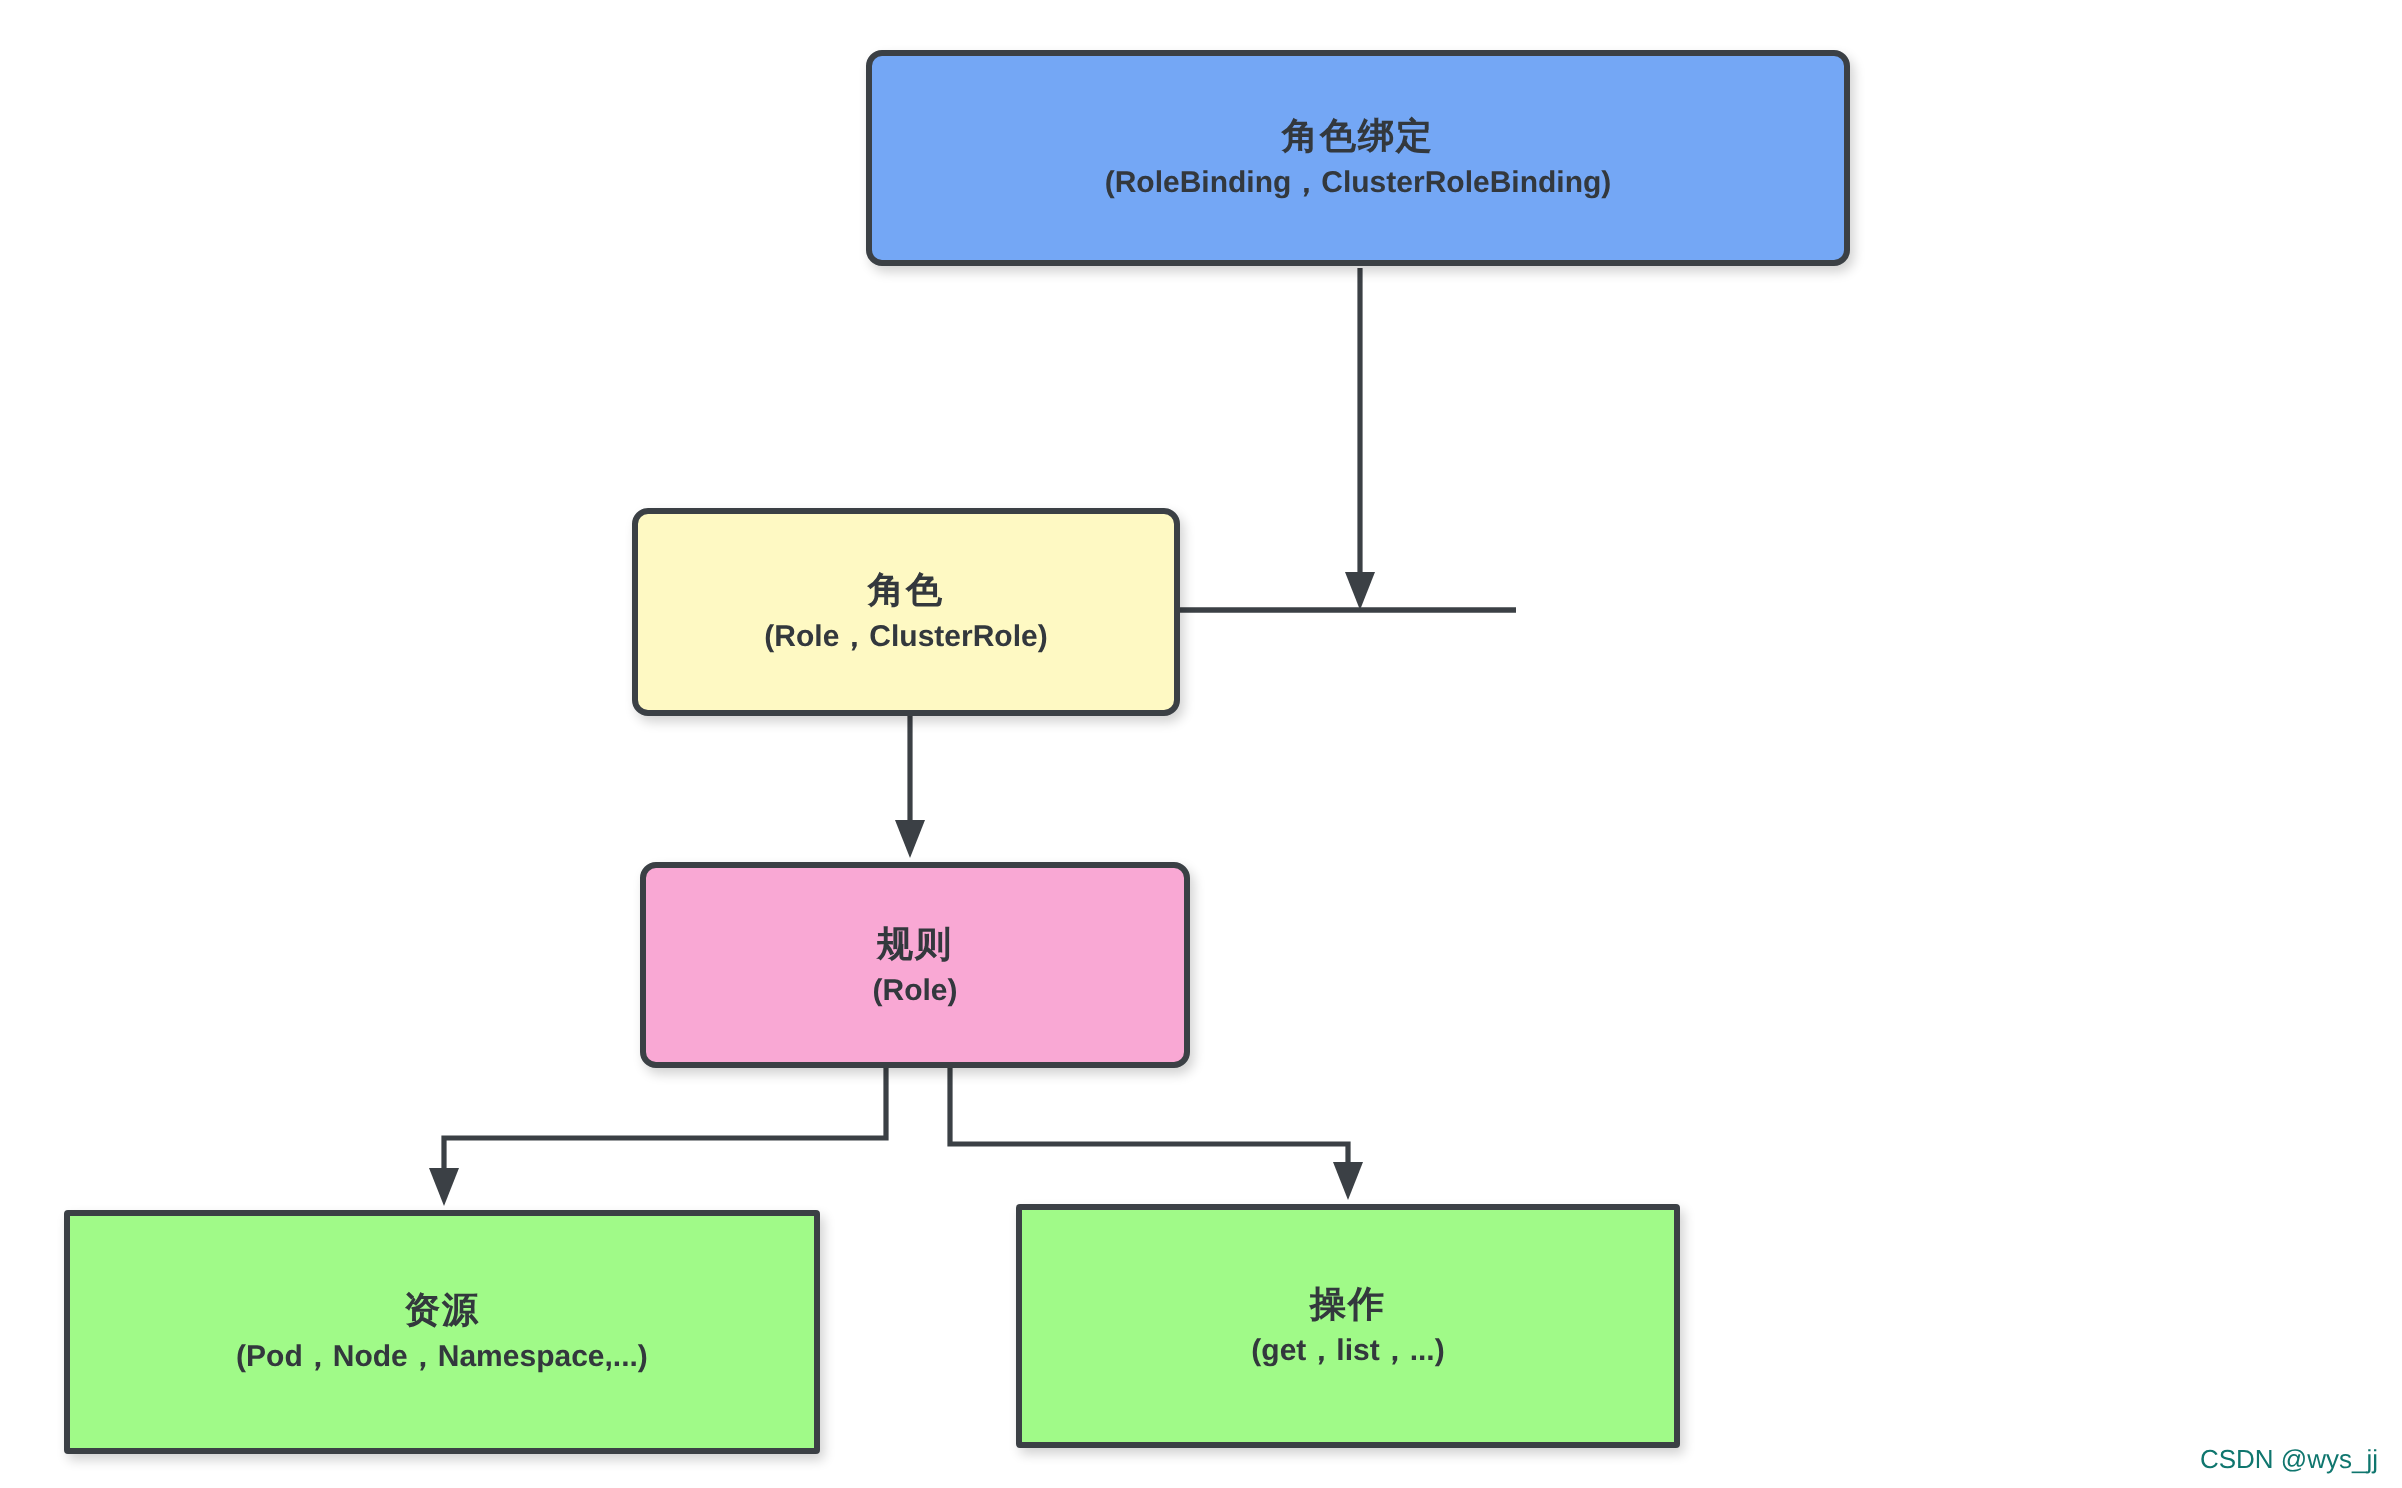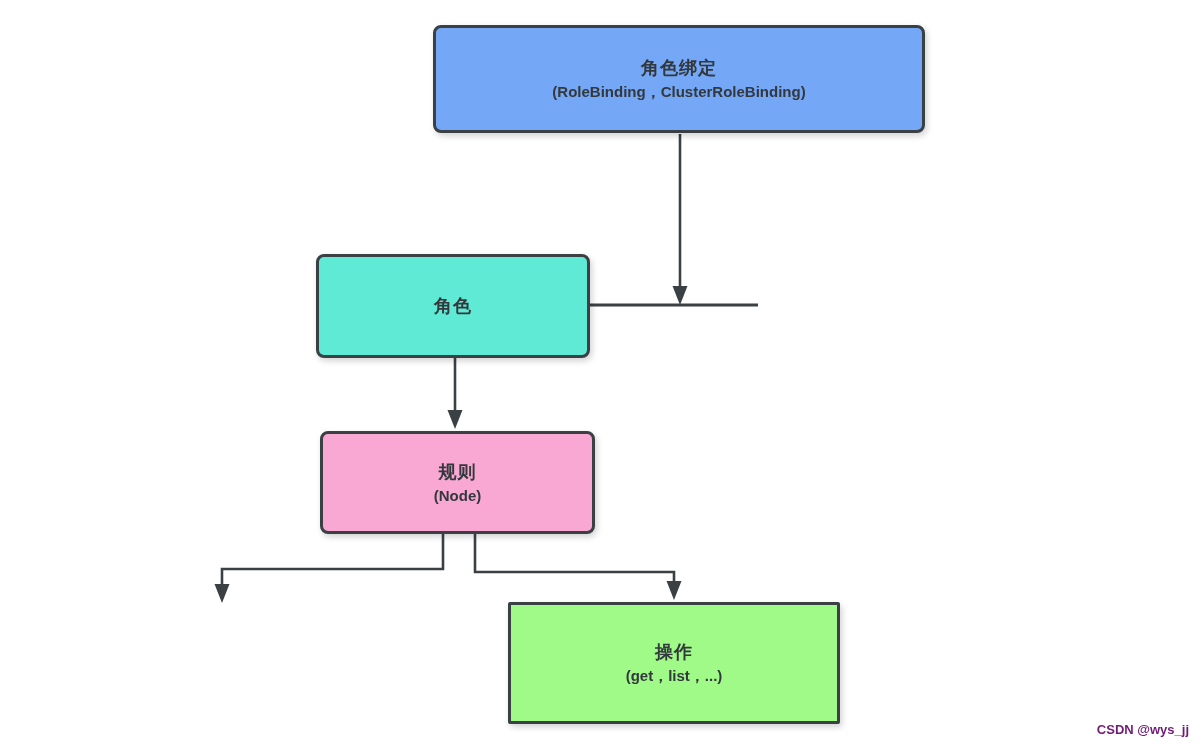--- a/index.html
+++ b/index.html
@@ -40,33 +40,33 @@
     letter-spacing: 1px;
   }
   .node .subtitle {
     font-size: 15px;
     line-height: 1.45;
   }
   .rounded { border-radius: 8px; }
   .square  { border-radius: 2px; }
 
   .node-role-binding { left: 433px; top: 25px;  width: 492px; height: 108px; background: #74a7f5; }
-  .node-role         { left: 316px; top: 254px; width: 274px; height: 104px; background: #5eead4; }
+  .node-role         { left: 316px; top: 254px; width: 274px; height: 104px; background: #fef9c3; }
   .node-subject      { left: 758px; top: 252px; width: 399px; height: 110px; background: #84ffff; }
   .node-rule         { left: 320px; top: 431px; width: 275px; height: 103px; background: #f9a8d4; }
   .node-resource     { left: 32px;  top: 605px; width: 378px; height: 122px; background: #a0fa88; }
   .node-operation    { left: 508px; top: 602px; width: 332px; height: 122px; background: #a0fa88; text-align: center; }
 
   .watermark {
     position: absolute;
     right: 12px;
     bottom: 7px;
     font-size: 13px;
-    font-weight: bold;
-    color: #701a75;
+    font-weight: normal;
+    color: #0f766e;
   }
 </style>
 </head>
 <body>
 
 <div class="canvas">
 
   <svg class="connector-layer" viewBox="0 0 1201 744" xmlns="http://www.w3.org/2000/svg">
 
     <g stroke="#3b4045" stroke-width="2.6" fill="#3b4045">
@@ -92,28 +92,33 @@
     </g>
   </svg>
 
   <div class="node rounded node-role-binding">
     <div class="title">角色绑定</div>
     <div class="subtitle">(RoleBinding，ClusterRoleBinding)</div>
   </div>
 
   <div class="node rounded node-role">
     <div class="title">角色</div>
+    <div class="subtitle">(Role，ClusterRole)</div>
   </div>
 
 
   <div class="node rounded node-rule">
     <div class="title">规则</div>
-    <div class="subtitle">(Node)</div>
+    <div class="subtitle">(Role)</div>
   </div>
 
+  <div class="node square node-resource">
+    <div class="title">资源</div>
+    <div class="subtitle">(Pod，Node，Namespace,...)</div>
+  </div>
 
   <div class="node square node-operation">
     <div class="title">操作</div>
     <div class="subtitle">(get，list，...)</div>
   </div>
 
   <div class="watermark">CSDN @wys_jj</div>
 
 </div>
 

